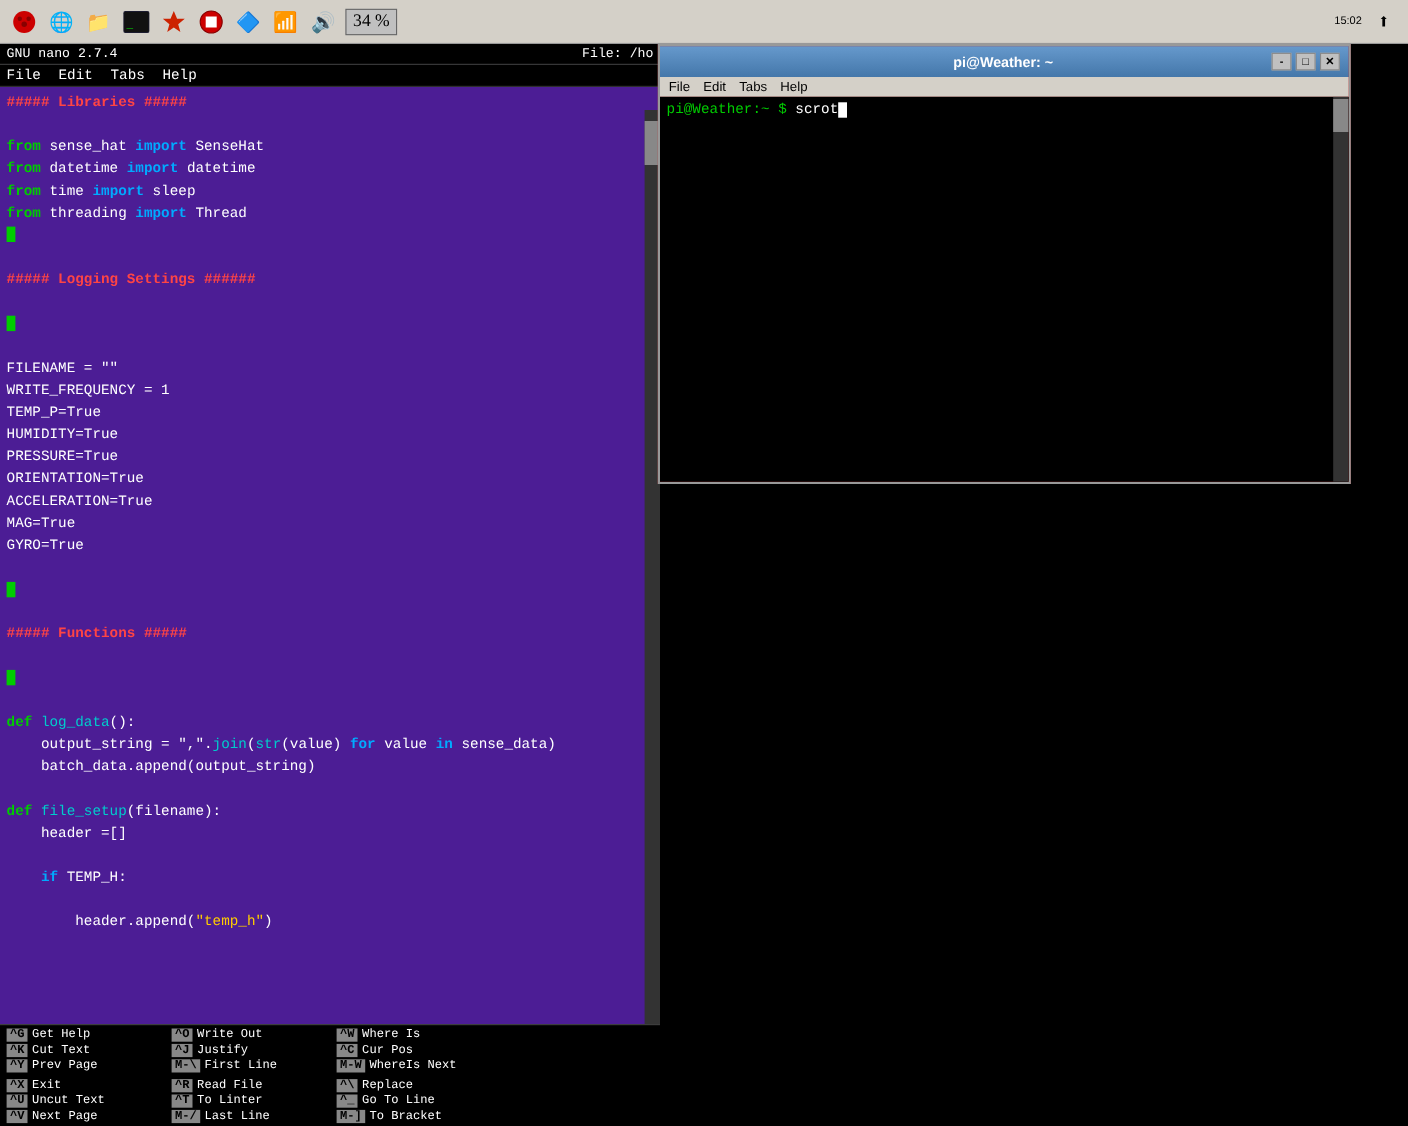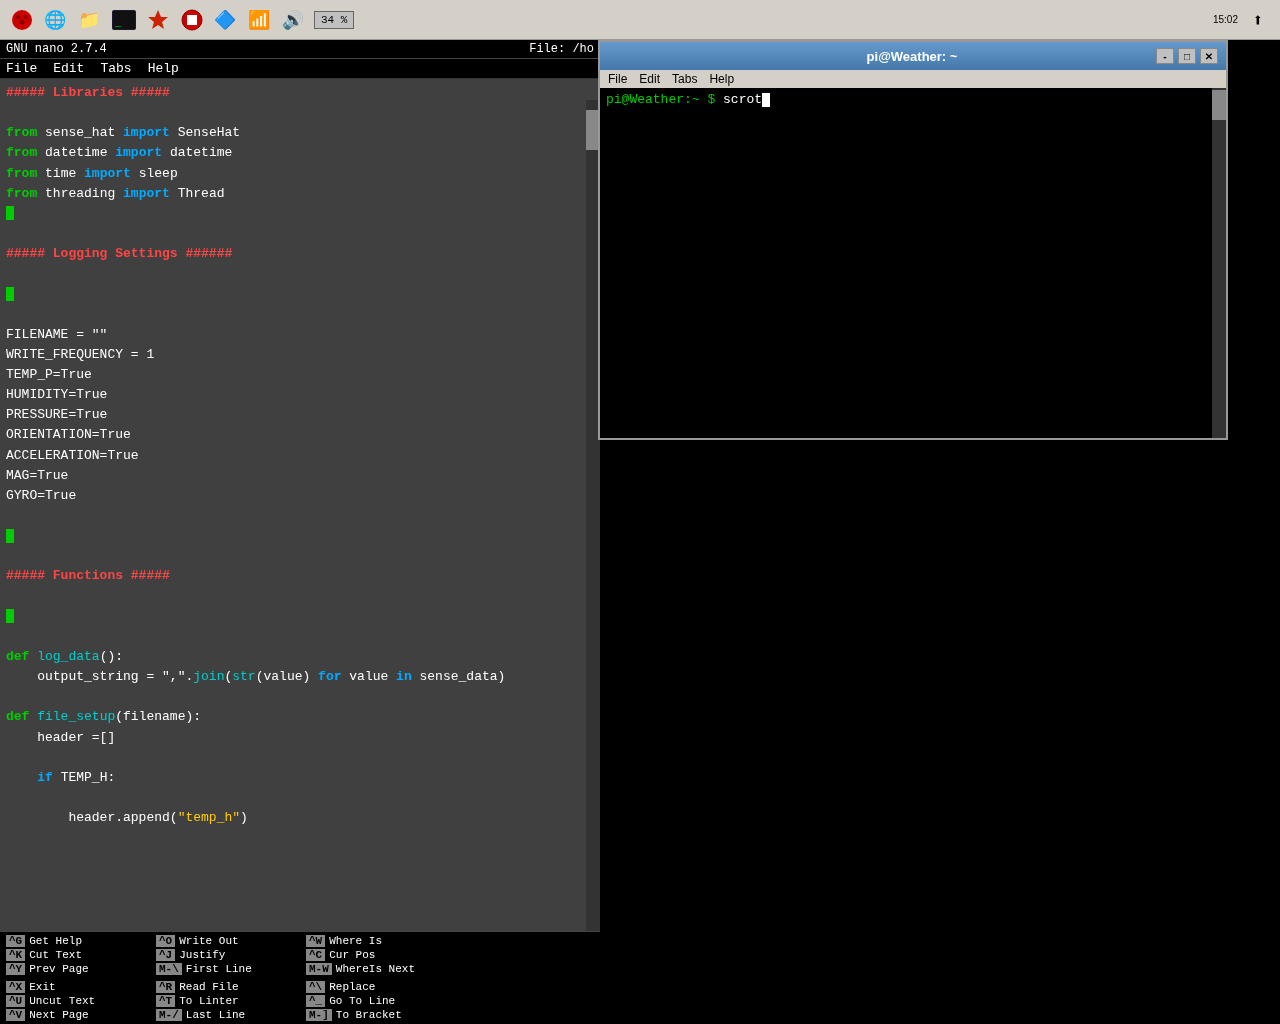--- a/index.html
+++ b/index.html
@@ -37,32 +37,32 @@
     .taskbar-time {
       margin-left: auto;
       font-size: 10px;
       font-family: sans-serif;
       color: #000;
     }
     .taskbar-percent {
       background: #c0c0c0;
       border: 1px solid #666;
       padding: 2px 6px;
-      font-size: 11px;
-      font-family: Liberation Mono, monospace;
+      font-size: 16px;
+      font-family: Liberation Serif, serif;
     }
 
     
     #nano-editor {
       position: absolute;
       top: 40px;
       left: 0;
       width: 600px;
       bottom: 0;
-      background: #404040;
+      background: #4c1d95;
       color: #fff;
       font-family: 'Courier New', monospace;
       font-size: 13px;
       border-radius: 26px;
     }
 
     
     .nano-topbar {
       background: #000;
       color: #fff;
@@ -344,20 +344,21 @@
     <div>&nbsp;</div>
     <div><span class="cursor-block"></span></div>
     <div>&nbsp;</div>
 
     <div><span class="kw-hash">##### Functions #####</span></div>
     <div>&nbsp;</div>
     <div><span class="cursor-block"></span></div>
     <div>&nbsp;</div>
     <div><span class="kw-def">def</span> <span class="kw-cyan">log_data</span><span class="kw-white">():</span></div>
     <div><span class="kw-white">&nbsp;&nbsp;&nbsp;&nbsp;output_string = ",".</span><span class="kw-cyan">join</span><span class="kw-white">(</span><span class="kw-cyan">str</span><span class="kw-white">(value) </span><span class="kw-for">for</span><span class="kw-white"> value </span><span class="kw-in">in</span><span class="kw-white"> sense_data)</span></div>
+    <div><span class="kw-white">&nbsp;&nbsp;&nbsp;&nbsp;batch_data.append(output_string)</span></div>
     <div>&nbsp;</div>
     <div><span class="kw-def">def</span> <span class="kw-cyan">file_setup</span><span class="kw-white">(filename):</span></div>
     <div><span class="kw-white">&nbsp;&nbsp;&nbsp;&nbsp;header =[]</span></div>
     <div>&nbsp;</div>
     <div><span class="kw-white">&nbsp;&nbsp;&nbsp;&nbsp;</span><span class="kw-if">if</span><span class="kw-white"> TEMP_H:</span></div>
     <div>&nbsp;</div>
     <div><span class="kw-white">&nbsp;&nbsp;&nbsp;&nbsp;&nbsp;&nbsp;&nbsp;&nbsp;header.append(</span><span class="kw-string">"temp_h"</span><span class="kw-white">)</span></div>
   </div>
 
   <div class="nano-scrollbar">

